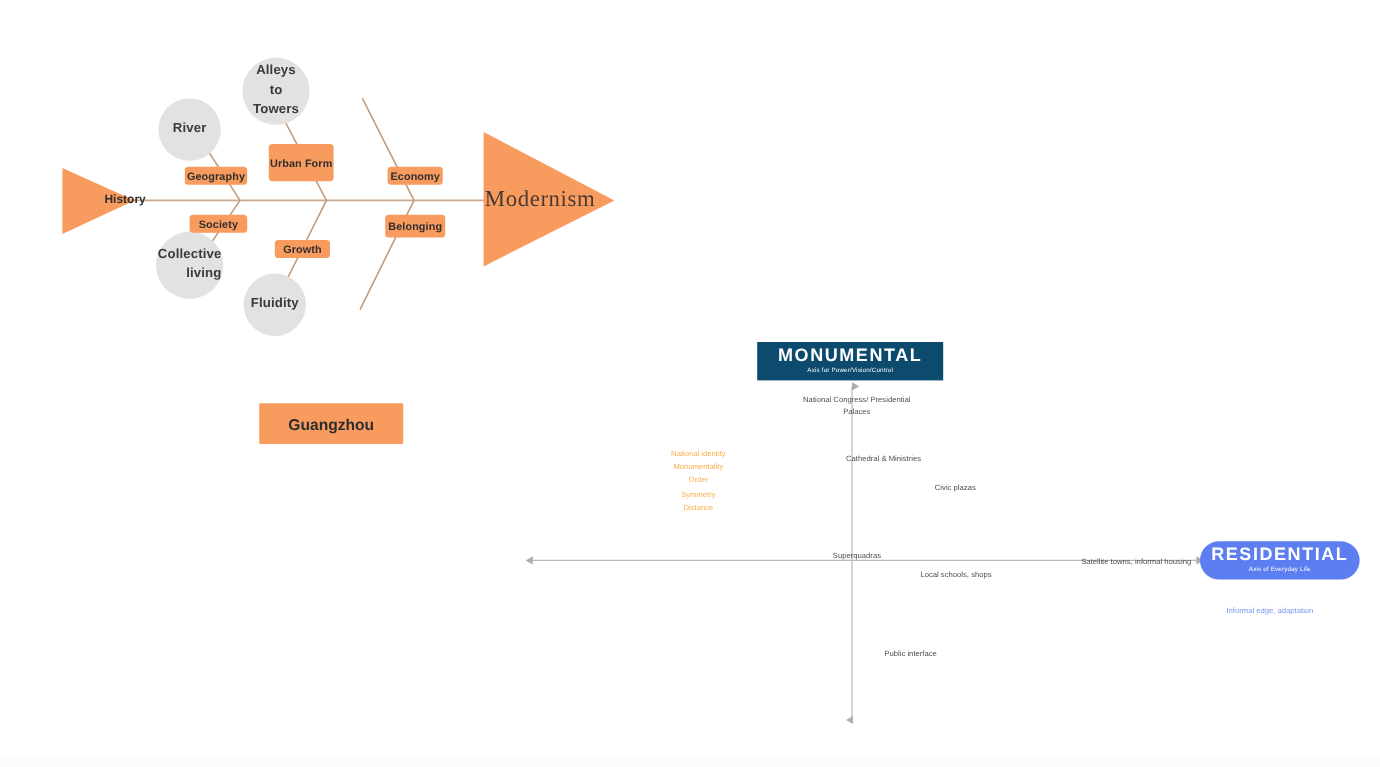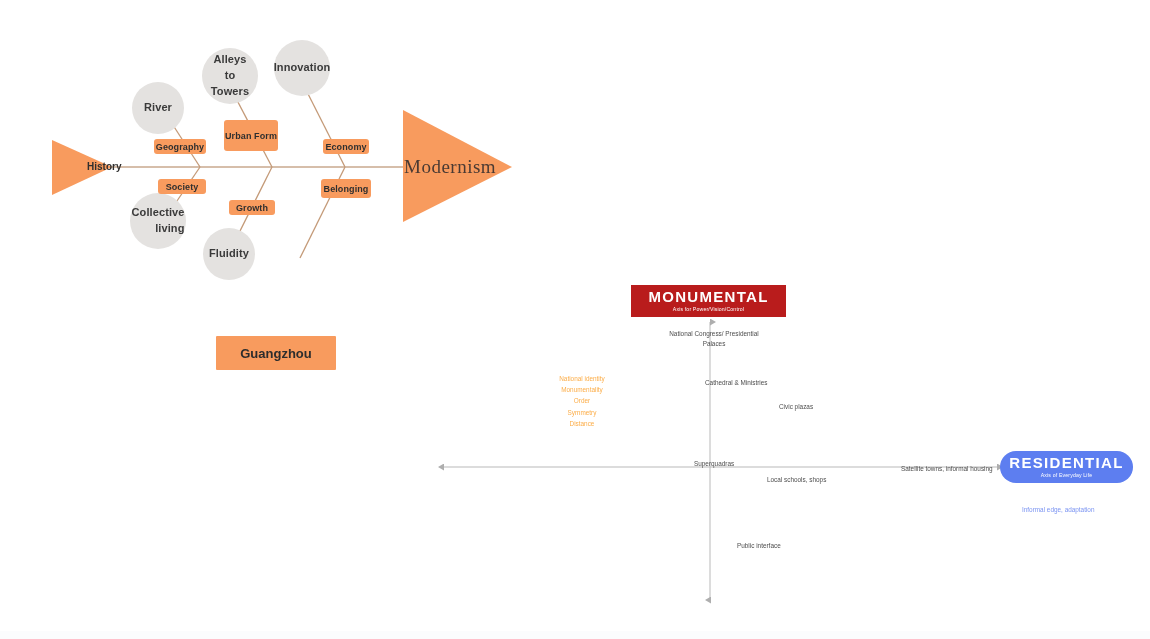--- a/index.html
+++ b/index.html
@@ -106,21 +106,21 @@
     font-weight: bold;
     letter-spacing: 1.3px;
     line-height: 1;
   }
   .pole-box .pole-sub {
     font-size: 5.2px;
     letter-spacing: 0.15px;
     margin-top: 3px;
     line-height: 1;
   }
-  .pole-monumental { background: #b91c1c; }
+  .pole-monumental { background: #0c4a6e; }
   .pole-residential { background: #5d7ef0; border-radius: 16px; }
 
   .axis-note {
     position: absolute;
     font-size: 6.4px;
     color: #4d4d4d;
     white-space: nowrap;
     line-height: 1.55;
   }
   .axis-note.two-line { white-space: normal; text-align: center; }
@@ -160,21 +160,20 @@
     <line x1="272" y1="167" x2="229" y2="253" stroke="#c49a78" stroke-width="1.3"></line>
     <line x1="345" y1="167" x2="300" y2="258" stroke="#c49a78" stroke-width="1.3"></line>
   </svg>
 
   <div class="tail-text" style="left:67px; top:161px;margin-left:20px;">History</div>
 
   <div class="head-text" style="left:404px; top:156px;">Modernism</div>
 
   <div class="node-circle" style="left:132px; top:82px; width:52px; height:52px;">River</div>
   <div class="node-circle" style="left:202px; top:48px; width:56px; height:56px; padding:0 8px; box-sizing:border-box;">Alleys to Towers</div>
-  <div class="node-circle" style="left:274px; top:40px; width:56px; height:56px; padding:0 6px; box-sizing:border-box;">Innovation</div>
   <div class="node-circle" style="left:130px; top:193px; width:56px; height:56px; padding:0 8px; box-sizing:border-box;text-align:right;">Collective living</div>
   <div class="node-circle" style="left:203px; top:228px; width:52px; height:52px;">Fluidity</div>
 
   <div class="bone-label" style="left:154px; top:139px; width:52px; height:15px;">Geography</div>
   <div class="bone-label" style="left:224px; top:120px; width:54px; height:31px;">Urban Form</div>
   <div class="bone-label" style="left:323px; top:139px; width:46px; height:15px;">Economy</div>
   <div class="bone-label" style="left:158px; top:179px; width:48px; height:15px;">Society</div>
   <div class="bone-label" style="left:229px; top:200px; width:46px; height:15px;">Growth</div>
   <div class="bone-label" style="left:321px; top:179px; width:50px; height:19px;text-align:right;">Belonging</div>
 

